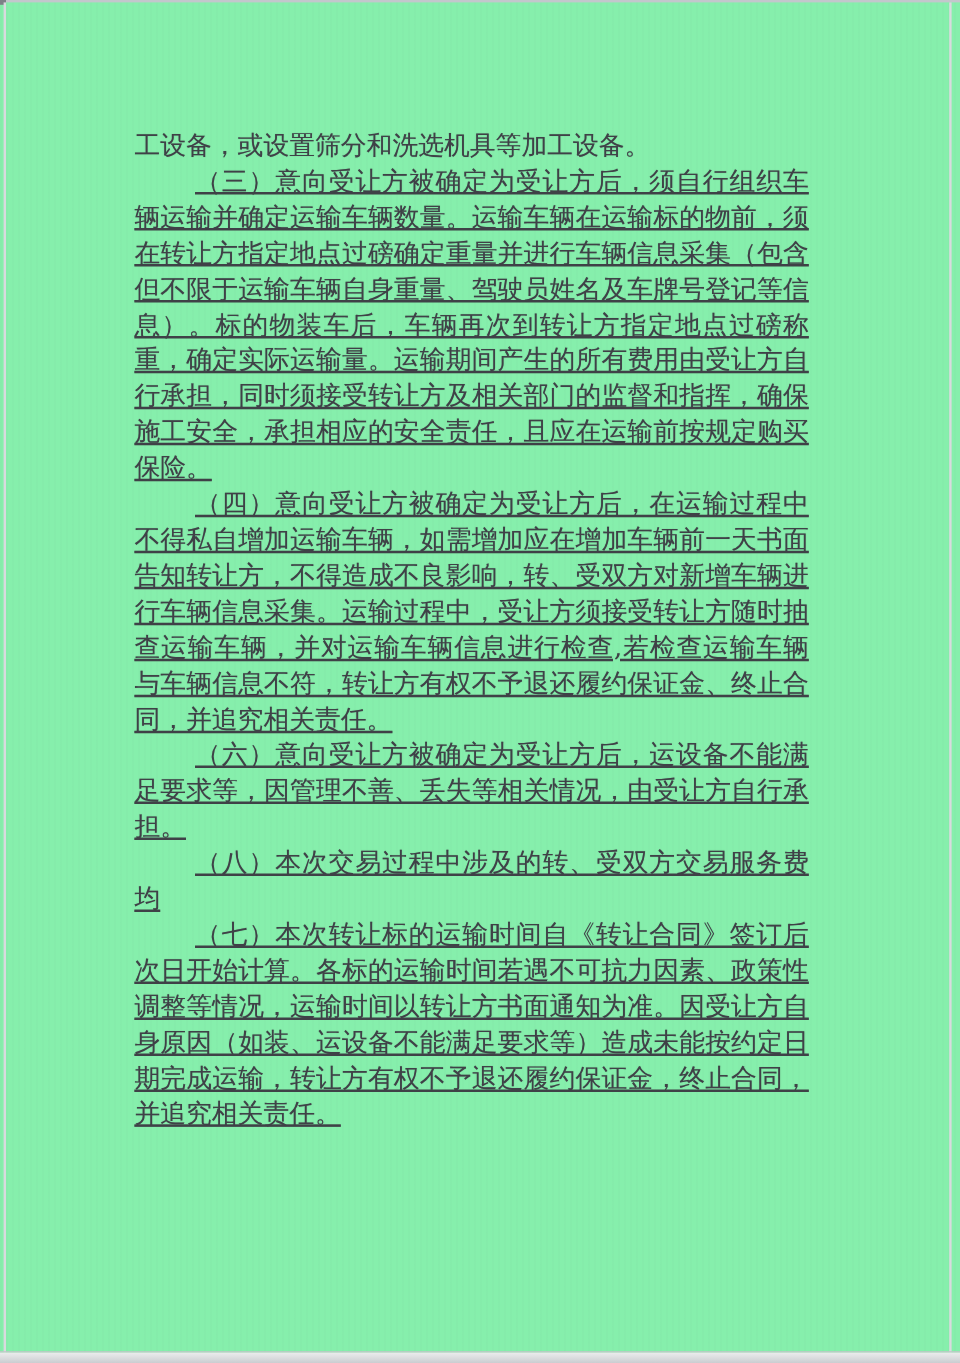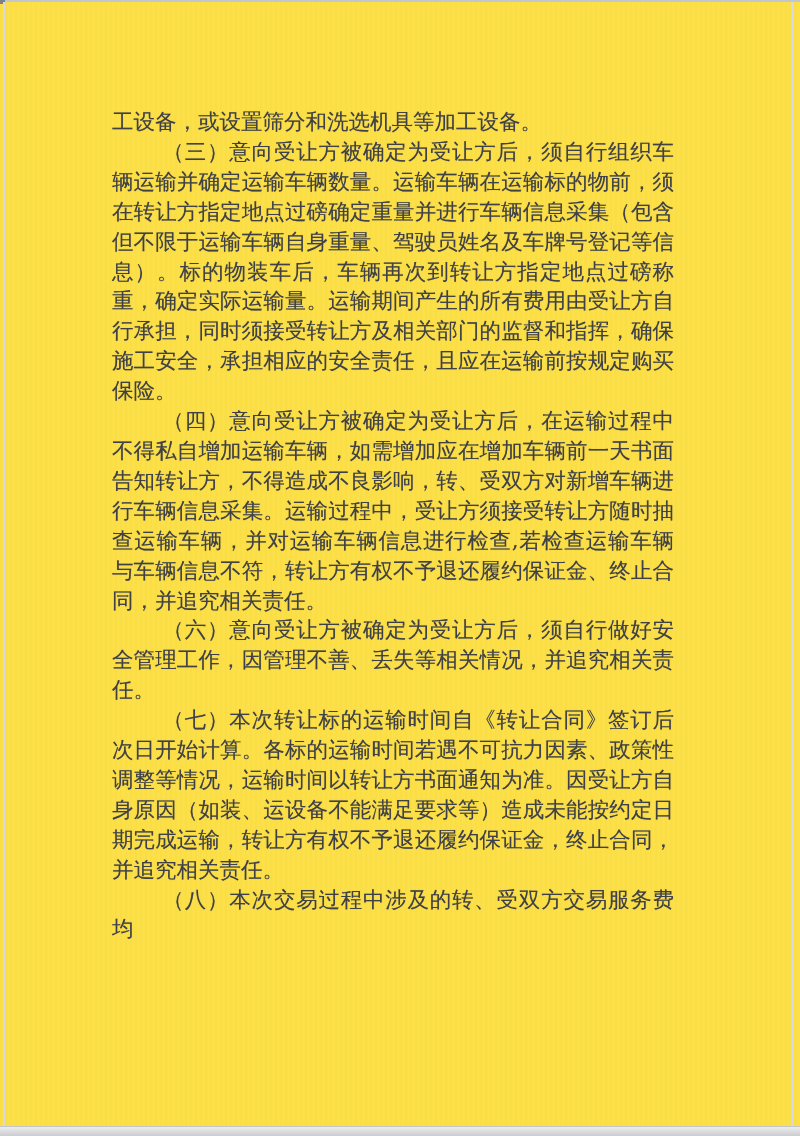--- a/index.html
+++ b/index.html
@@ -4,21 +4,21 @@
 <style>
   html, body {
     margin: 0;
     padding: 0;
     background: #ffffff;
   }
   .page {
     position: relative;
     width: 800px;
     height: 1136px;
-    background: #fde047;
+    background: #86efac;
     overflow: hidden;
     font-family: "DejaVu Serif", serif;
   }
   
   .paper-texture {
     position: absolute;
     inset: 0;
     background:
       repeating-linear-gradient(90deg,
         rgba(80, 85, 95, 0.018) 0px, rgba(80, 85, 95, 0.018) 2px,
@@ -69,35 +69,36 @@
     text-align: justify;
     letter-spacing: 0;
     text-shadow: 0 0 0.7px rgba(63, 65, 71, 0.45);
   }
   .text-block p {
     margin: 0;
     padding: 0;
   }
   .text-block p.indent {
     text-indent: 2.35em;
+    text-decoration: underline;
   }
 </style>
 </head>
 <body>
 
 <div class="page">
   <div class="paper-texture"></div>
   <div class="edge-top"></div>
   <div class="corner-dot"></div>
   <div class="edge-left"></div>
   <div class="edge-right"></div>
 
   <div class="text-block" id="text-block">
       <p>工设备，或设置筛分和洗选机具等加工设备。</p>
       <p class="indent">（三）意向受让方被确定为受让方后，须自行组织车辆运输并确定运输车辆数量。运输车辆在运输标的物前，须在转让方指定地点过磅确定重量并进行车辆信息采集（包含但不限于运输车辆自身重量、驾驶员姓名及车牌号登记等信息）。标的物装车后，车辆再次到转让方指定地点过磅称重，确定实际运输量。运输期间产生的所有费用由受让方自行承担，同时须接受转让方及相关部门的监督和指挥，确保施工安全，承担相应的安全责任，且应在运输前按规定购买保险。</p>
       <p class="indent">（四）意向受让方被确定为受让方后，在运输过程中不得私自增加运输车辆，如需增加应在增加车辆前一天书面告知转让方，不得造成不良影响，转、受双方对新增车辆进行车辆信息采集。运输过程中，受让方须接受转让方随时抽查运输车辆，并对运输车辆信息进行检查,若检查运输车辆与车辆信息不符，转让方有权不予退还履约保证金、终止合同，并追究相关责任。</p>
-      <p class="indent">（六）意向受让方被确定为受让方后，须自行做好安全管理工作，因管理不善、丢失等相关情况，并追究相关责任。</p>
+      <p class="indent">（六）意向受让方被确定为受让方后，运设备不能满足要求等，因管理不善、丢失等相关情况，由受让方自行承担。</p>
+      <p class="indent">（八）本次交易过程中涉及的转、受双方交易服务费均</p>
       <p class="indent">（七）本次转让标的运输时间自《转让合同》签订后次日开始计算。各标的运输时间若遇不可抗力因素、政策性调整等情况，运输时间以转让方书面通知为准。因受让方自身原因（如装、运设备不能满足要求等）造成未能按约定日期完成运输，转让方有权不予退还履约保证金，终止合同，并追究相关责任。</p>
-      <p class="indent">（八）本次交易过程中涉及的转、受双方交易服务费均</p>
     </div>
 
   <div class="bottom-bar"></div>
 </div>
 
 </body></html>

